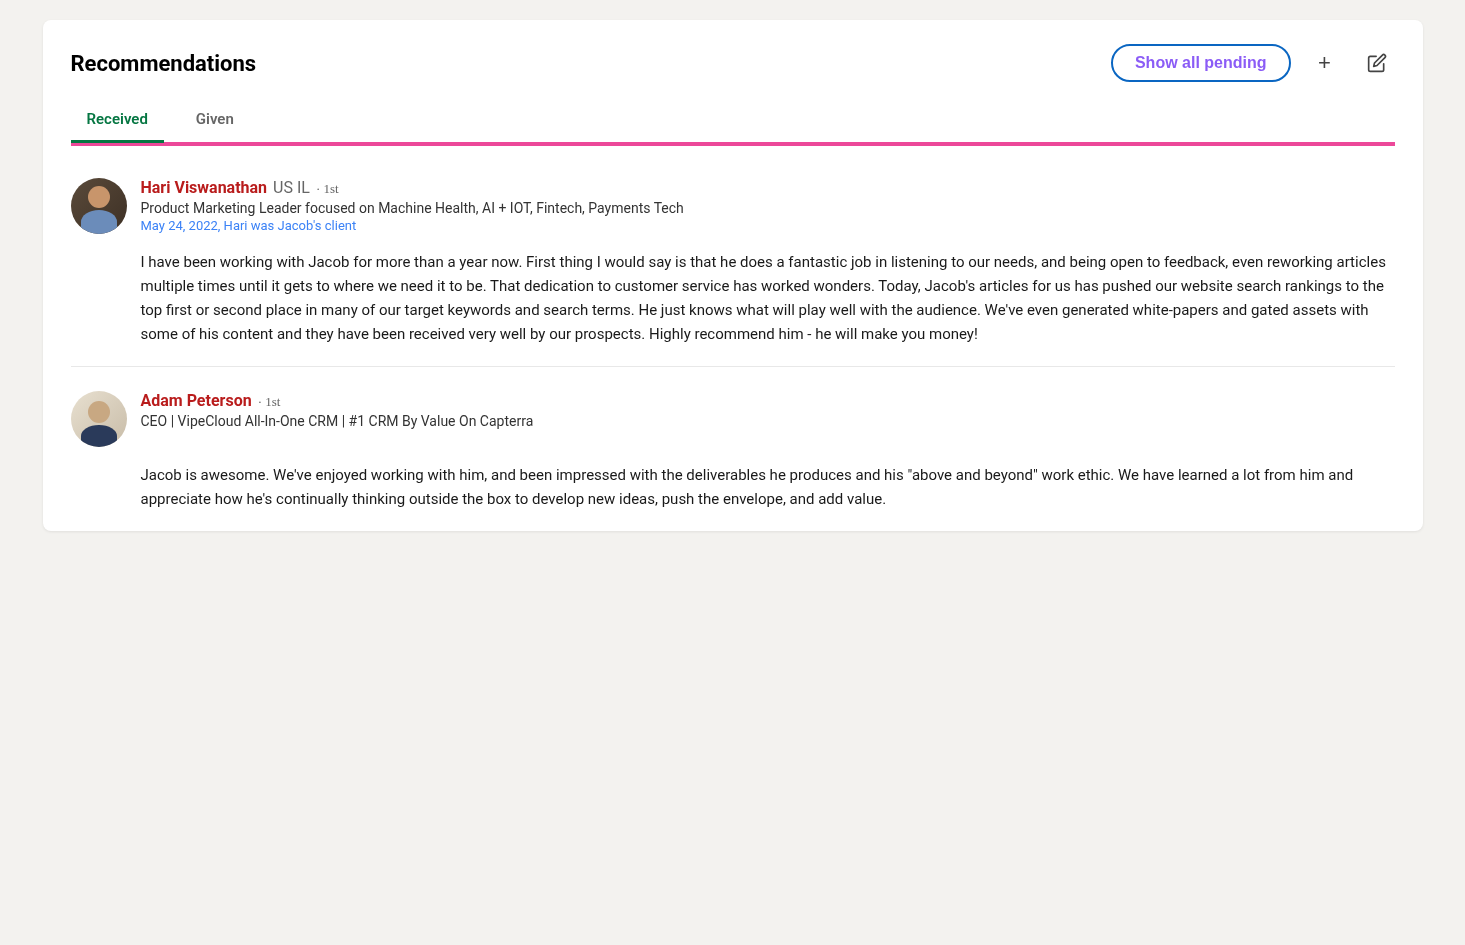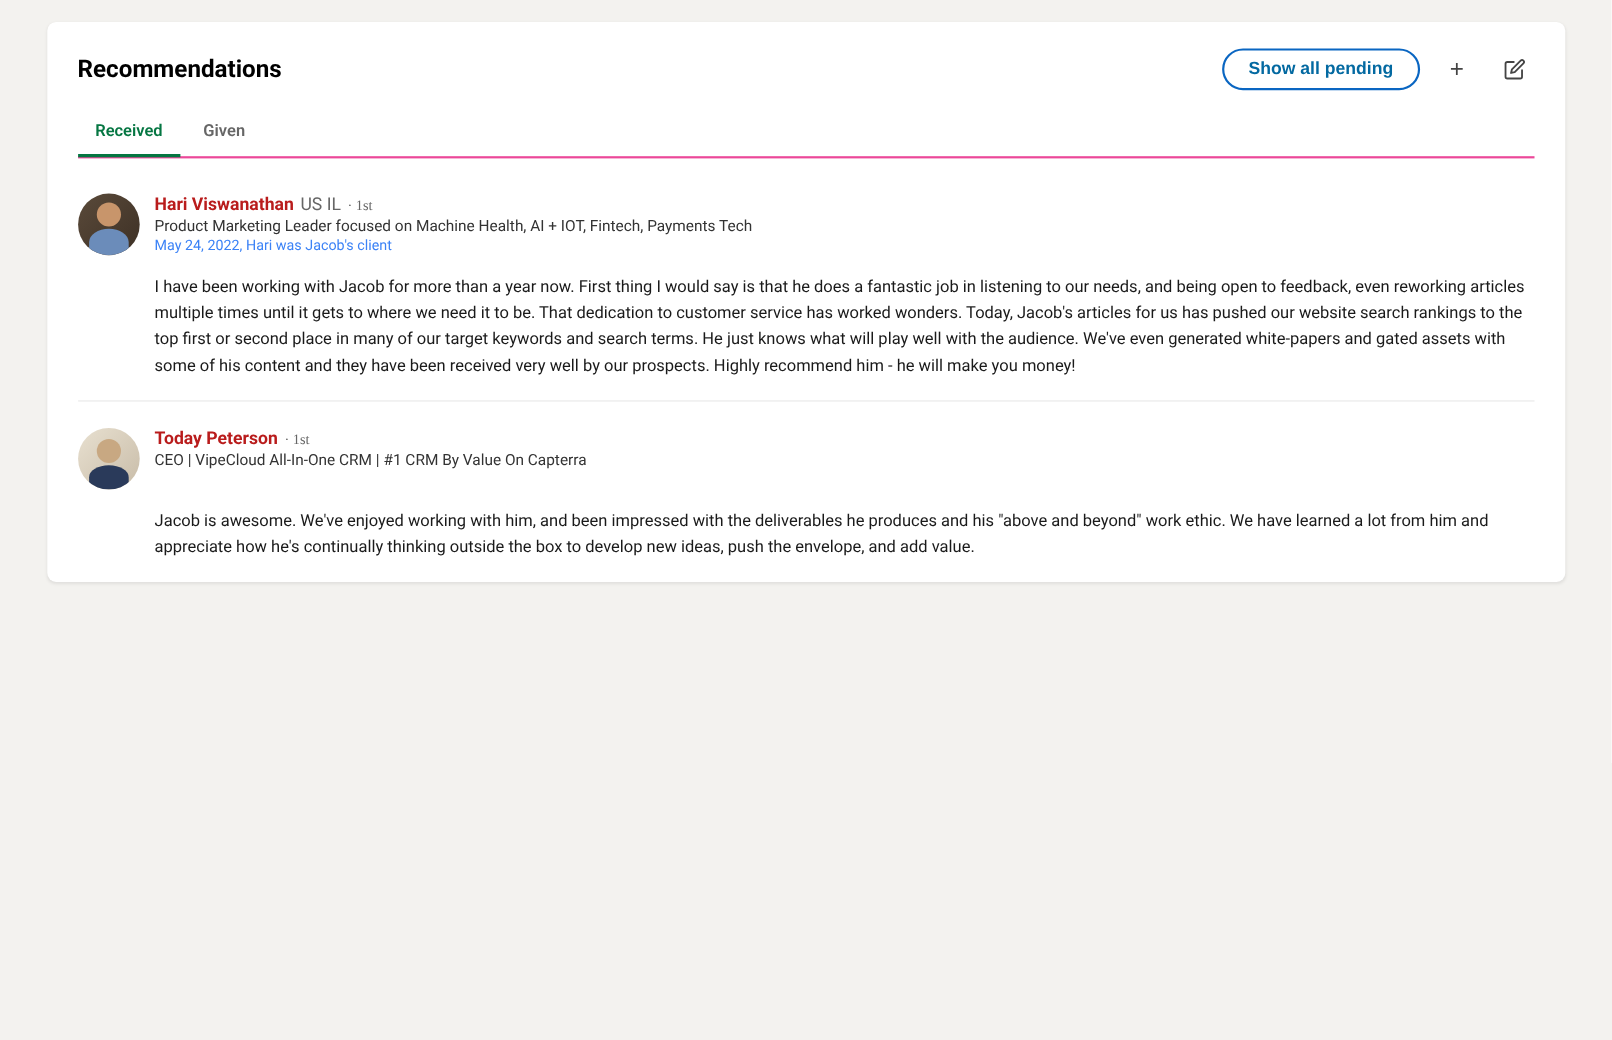--- a/index.html
+++ b/index.html
@@ -35,40 +35,40 @@
       display: flex;
       align-items: center;
       gap: 16px;
     }
     .show-pending-btn {
       border: 2px solid #0a66c2;
       border-radius: 50px;
       padding: 8px 22px;
       font-size: 16px;
       font-weight: 600;
-      color: #0369a1;
+      color: #8b5cf6;
       background: transparent;
       cursor: pointer;
     }
     .icon-btn {
       background: none;
       border: none;
       cursor: pointer;
       font-size: 22px;
       color: #444;
       display: flex;
       align-items: center;
       justify-content: center;
       width: 36px;
       height: 36px;
     }
     .tabs {
       display: flex;
-      gap: 5px;
-      border-bottom: 2px solid #ec4899;
+      gap: 16px;
+      border-bottom: 4px solid #ec4899;
       margin-bottom: 0;
     }
     .tab {
       padding: 12px 16px;
       font-size: 15px;
       font-weight: 600;
       cursor: pointer;
       border-bottom: 3px solid transparent;
       color: #666;
       margin-bottom: -1px;
@@ -251,21 +251,21 @@
         </div>
       </div>
       <div class="rec-body">I have been working with Jacob for more than a year now. First thing I would say is that he does a fantastic job in listening to our needs, and being open to feedback, even reworking articles multiple times until it gets to where we need it to be. That dedication to customer service has worked wonders. Today, Jacob's articles for us has pushed our website search rankings to the top first or second place in many of our target keywords and search terms. He just knows what will play well with the audience. We've even generated white-papers and gated assets with some of his content and they have been received very well by our prospects. Highly recommend him - he will make you money!</div>
     </div>
 
     <div class="recommendation-item">
       <div class="rec-header">
         <div class="avatar avatar-adam"></div>
         <div class="rec-info">
           <div class="rec-name-row">
-            <span class="rec-name">Today Peterson</span>
+            <span class="rec-name">Adam Peterson</span>
             <span class="rec-degree">· 1st</span>
           </div>
           <div class="rec-headline">CEO | VipeCloud All-In-One CRM | #1 CRM By Value On Capterra</div>
         </div>
       </div>
       <div class="rec-body">Jacob is awesome. We've enjoyed working with him, and been impressed with the deliverables he produces and his "above and beyond" work ethic. We have learned a lot from him and appreciate how he's continually thinking outside the box to develop new ideas, push the envelope, and add value.</div>
     </div>
 
   </div>
 

